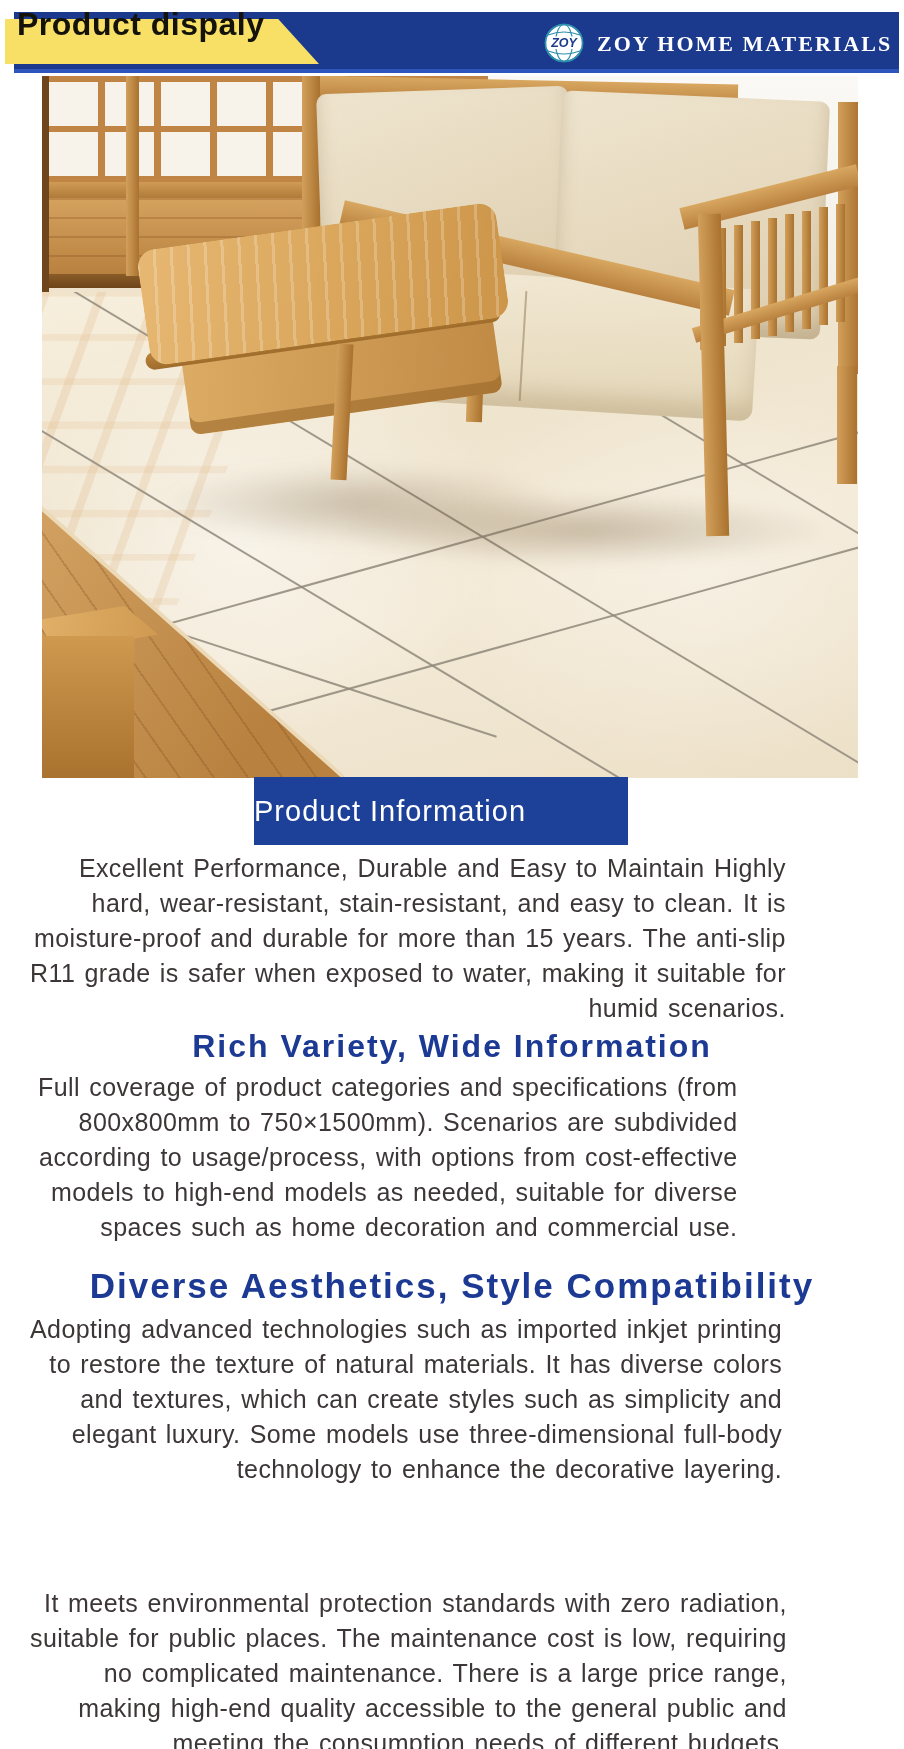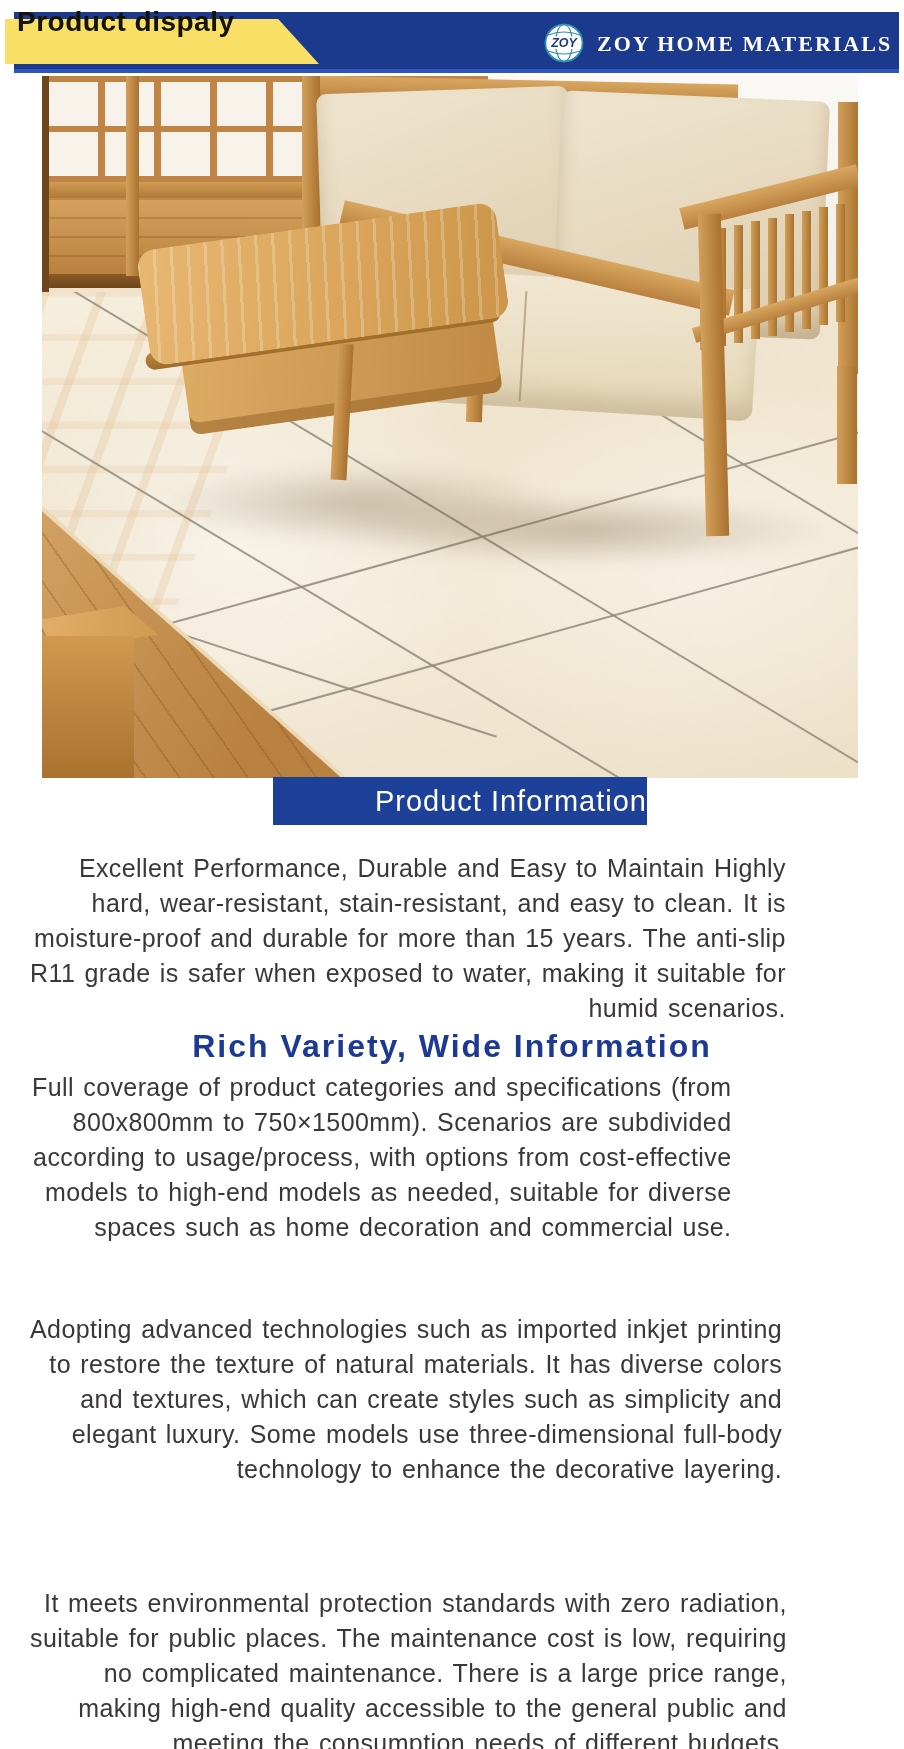--- a/index.html
+++ b/index.html
@@ -4,21 +4,21 @@
 <style>
   html,body{margin:0;padding:0;background:#ffffff;}
   .page{position:relative;width:904px;height:1749px;background:#ffffff;overflow:hidden;
         font-family:"Liberation Sans",sans-serif;}
 
   
   .band{position:absolute;left:14px;top:12px;width:885px;height:61px;background:var(--band-navy,#1b3a8d);}
   .band-accent{position:absolute;left:14px;top:69px;width:885px;height:4px;background:var(--accent-blue,#2d55bb);}
   .banner{position:absolute;left:5px;top:19px;width:314px;height:45px;background:var(--banner-yellow,#f8e067);
           clip-path:polygon(0 0,87% 0,100% 100%,0 100%);}
-  .banner-label{position:absolute;left:17px;top:6px;font-size:28px;font-weight:bold;color:#15120a;letter-spacing:.5px;white-space:nowrap;}
+  .banner-label{position:absolute;left:17px;top:6px;font-size:32px;font-weight:bold;color:#15120a;letter-spacing:.5px;white-space:nowrap;}
   .logo{position:absolute;left:544px;top:23px;width:40px;height:40px;}
   .company{position:absolute;left:597px;top:31px;font-family:"Liberation Serif",serif;font-weight:bold;
            font-size:22px;color:#ffffff;letter-spacing:2px;white-space:pre;}
 
   
   .photo{position:absolute;left:42px;top:76px;width:816px;height:702px;overflow:hidden;background:#efe5d2;}
   .photo *{position:absolute;}
   .wall{left:0;top:0;width:816px;height:214px;background:linear-gradient(180deg,#fbf9f5,#f2eee5);}
   .floor{left:0;top:212px;width:816px;height:490px;
          background:linear-gradient(165deg,#f7efde 0%,#efe4cd 35%,#f3e9d6 60%,#ece0c7 100%);}
@@ -90,29 +90,29 @@
   .tl4{left:210px;top:232px;width:14px;height:70px;transform:rotate(4deg);}
   .table-shelf{left:142px;top:246px;width:314px;height:92px;border-radius:10px;transform:rotate(-8deg);
      background:linear-gradient(100deg,#dcab64,#c08a45);box-shadow:inset 0 -12px 0 rgba(150,100,40,.55);}
   .table-top-edge{left:102px;top:252px;width:358px;height:18px;border-radius:10px;transform:rotate(-8deg);
      background:linear-gradient(180deg,#b9853d,#a06c2b);}
   .table-top{left:100px;top:150px;width:362px;height:116px;border-radius:18px;transform:rotate(-8deg);
      background:repeating-linear-gradient(95deg,rgba(255,255,255,.22) 0 3px,transparent 3px 17px),
                 linear-gradient(105deg,#e7b873 0%,#d9a65b 55%,#cc9549 100%);}
 
   
-  .info-box{position:absolute;left:273px;top:777px;width:374px;height:48px;background:var(--info-box-blue,#1d4098);
-            display:flex;align-items:center;justify-content:flex-end;}
+  .info-box{position:absolute;left:254px;top:777px;width:374px;height:68px;background:var(--info-box-blue,#1d4098);
+            display:flex;align-items:center;justify-content:flex-start;}
   .info-box-label{color:#ffffff;font-size:29px;letter-spacing:1px;white-space:nowrap;}
 
   
   .para{position:absolute;color:var(--body-text,#3c3637);font-size:25px;line-height:35px;
         letter-spacing:.4px;word-spacing:2px;white-space:nowrap;text-align:right;}
   .para-intro{left:30px;top:851px;}
-  .para-s1{left:32px;top:1070px;}
+  .para-s1{left:38px;top:1070px;}
   .para-s2{left:30px;top:1312px;}
   .para-s3{left:30px;top:1586px;}
   .h-blue{position:absolute;left:0;width:904px;text-align:center;color:var(--heading-blue,#1c3a94);
           font-weight:bold;white-space:nowrap;}
   .h1{top:1028px;font-size:32px;letter-spacing:2px;}
   .h2{top:1266px;font-size:35px;letter-spacing:2px;}
   .h3{top:1478px;font-size:32px;letter-spacing:2px;line-height:62px;white-space:normal;}
 </style>
 </head>
 <body>
@@ -205,17 +205,18 @@
 
   <div class="info-box">
     <span class="info-box-label">Product Information</span>
   </div>
 
   <div class="para para-intro">Excellent Performance, Durable and Easy to Maintain Highly<br>hard, wear-resistant, stain-resistant, and easy to clean. It is<br>moisture-proof and durable for more than 15 years. The anti-slip<br>R11 grade is safer when exposed to water, making it suitable for<br>humid scenarios.</div>
 
   <div class="h-blue h1">Rich Variety, Wide Information</div>
   <div class="para para-s1">Full coverage of product categories and specifications (from<br>800x800mm to 750×1500mm). Scenarios are subdivided<br>according to usage/process, with options from cost-effective<br>models to high-end models as needed, suitable for diverse<br>spaces such as home decoration and commercial use.</div>
 
+  <div class="h-blue h2">Diverse Aesthetics, Style Compatibility</div>
   <div class="para para-s2">Adopting advanced technologies such as imported inkjet printing<br>to restore the texture of natural materials. It has diverse colors<br>and textures, which can create styles such as simplicity and<br>elegant luxury. Some models use three-dimensional full-body<br>technology to enhance the decorative layering.</div>
 
   <div class="para para-s3">It meets environmental protection standards with zero radiation,<br>suitable for public places. The maintenance cost is low, requiring<br>no complicated maintenance. There is a large price range,<br>making high-end quality accessible to the general public and<br>meeting the consumption needs of different budgets.</div>
 
 </div>
 
 </body></html>

